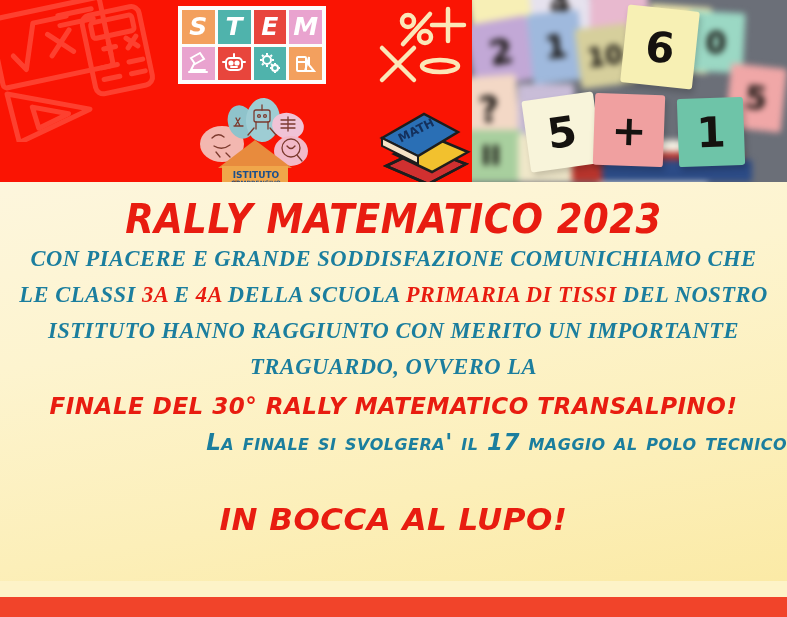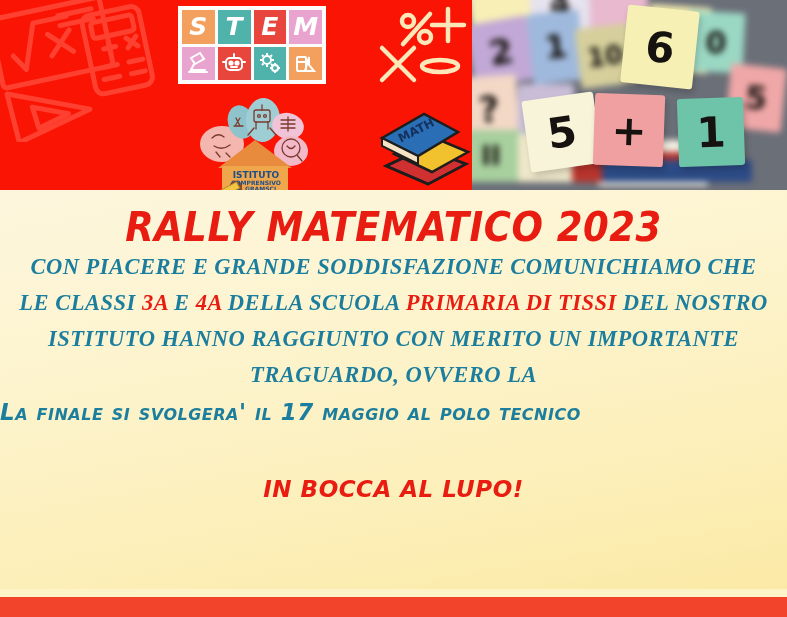--- a/index.html
+++ b/index.html
@@ -38,21 +38,21 @@
     display:grid;grid-template-columns:repeat(4,1fr);grid-template-rows:1fr 1fr;gap:3px;
   }
   .stemcell{display:flex;align-items:center;justify-content:center;}
   .stemletter{color:#fff;font-family:"DejaVu Sans", sans-serif;font-weight:700;
                font-size:25px;font-style:italic;line-height:1;}
   .schoollogo{position:absolute;left:196px;top:96px;width:118px;height:104px;}
   .books{position:absolute;left:374px;top:108px;width:100px;height:86px;}
 
   
   .body{
-    position:absolute;left:0;top:190px;width:787px;height:399px;
+    position:absolute;left:0;top:182px;width:787px;height:399px;
     background:linear-gradient(170deg,#fdf6dd 0%,#fdf4cf 35%,#fcefb9 72%,#fbeaa6 100%);
   }
   .footbar{position:absolute;left:0;top:597px;width:787px;height:20px;background:#f1442a;}
 
   .hand{
     font-family:"DejaVu Sans", sans-serif;
     font-weight:700;font-style:italic;
     letter-spacing:.5px;
   }
   .title{
@@ -69,27 +69,27 @@
     text-transform:uppercase;
     font-family:Liberation Serif, serif;
   }
   .para .red{color:#e81c10;}
   .redline{
     text-align:center;color:#e81c10;
     font-size:23px;line-height:33px;
     text-transform:uppercase;padding-top:5px;
   }
   .venue{
-    text-align:left;color:#1b7e9e;
+    text-align:right;color:#1b7e9e;
     font-size:23px;line-height:35px;
     font-variant:small-caps;padding-top:2px;
   }
   .wish{
     text-align:center;color:#e81c10;
-    font-size:23px;line-height:30px;
+    font-size:31px;line-height:30px;
     text-transform:uppercase;padding-top:44px;
   }
 </style>
 </head>
 <body>
 
 <div class="poster">
 
   <div class="header">
 
@@ -231,20 +231,21 @@
       </div>
     </div>
   </div>
 
   <div class="body">
 
     <div class="hand title">RALLY MATEMATICO 2023</div>
 
     <div class="hand para"><span>CON PIACERE E GRANDE SODDISFAZIONE COMUNICHIAMO CHE LE CLASSI </span><span class="red">3A</span><span> E </span><span class="red">4A</span><span> DELLA SCUOLA </span><span class="red">PRIMARIA DI TISSI</span><span> DEL NOSTRO ISTITUTO HANNO RAGGIUNTO CON MERITO UN IMPORTANTE TRAGUARDO, OVVERO LA</span></div>
 
+    <div class="hand redline">FINALE DEL 30° RALLY MATEMATICO TRANSALPINO!</div>
 
     <div class="hand venue">La finale si svolgera' il 17 maggio al polo tecnico</div>
 
     <div class="hand wish">IN BOCCA AL LUPO!</div>
   </div>
 
   <div class="footbar"></div>
 </div>
 
 </body></html>

